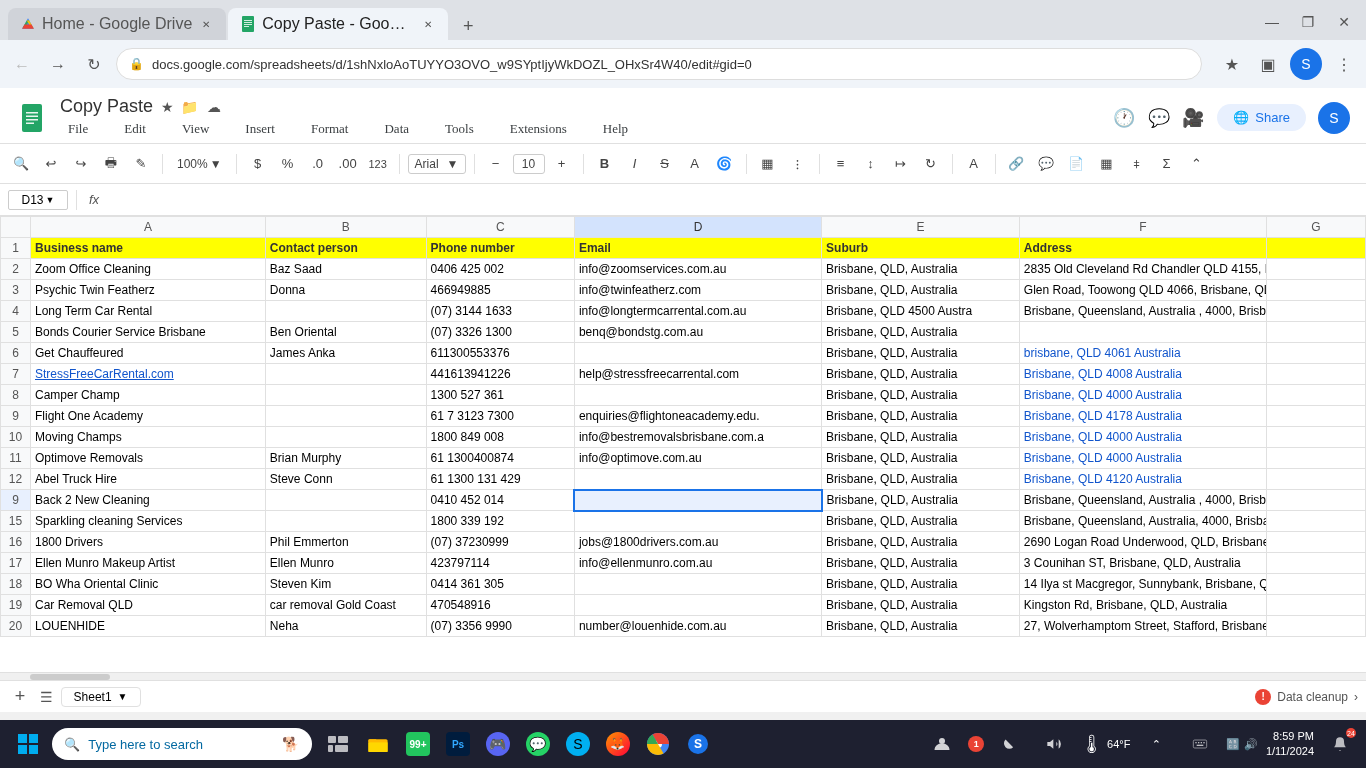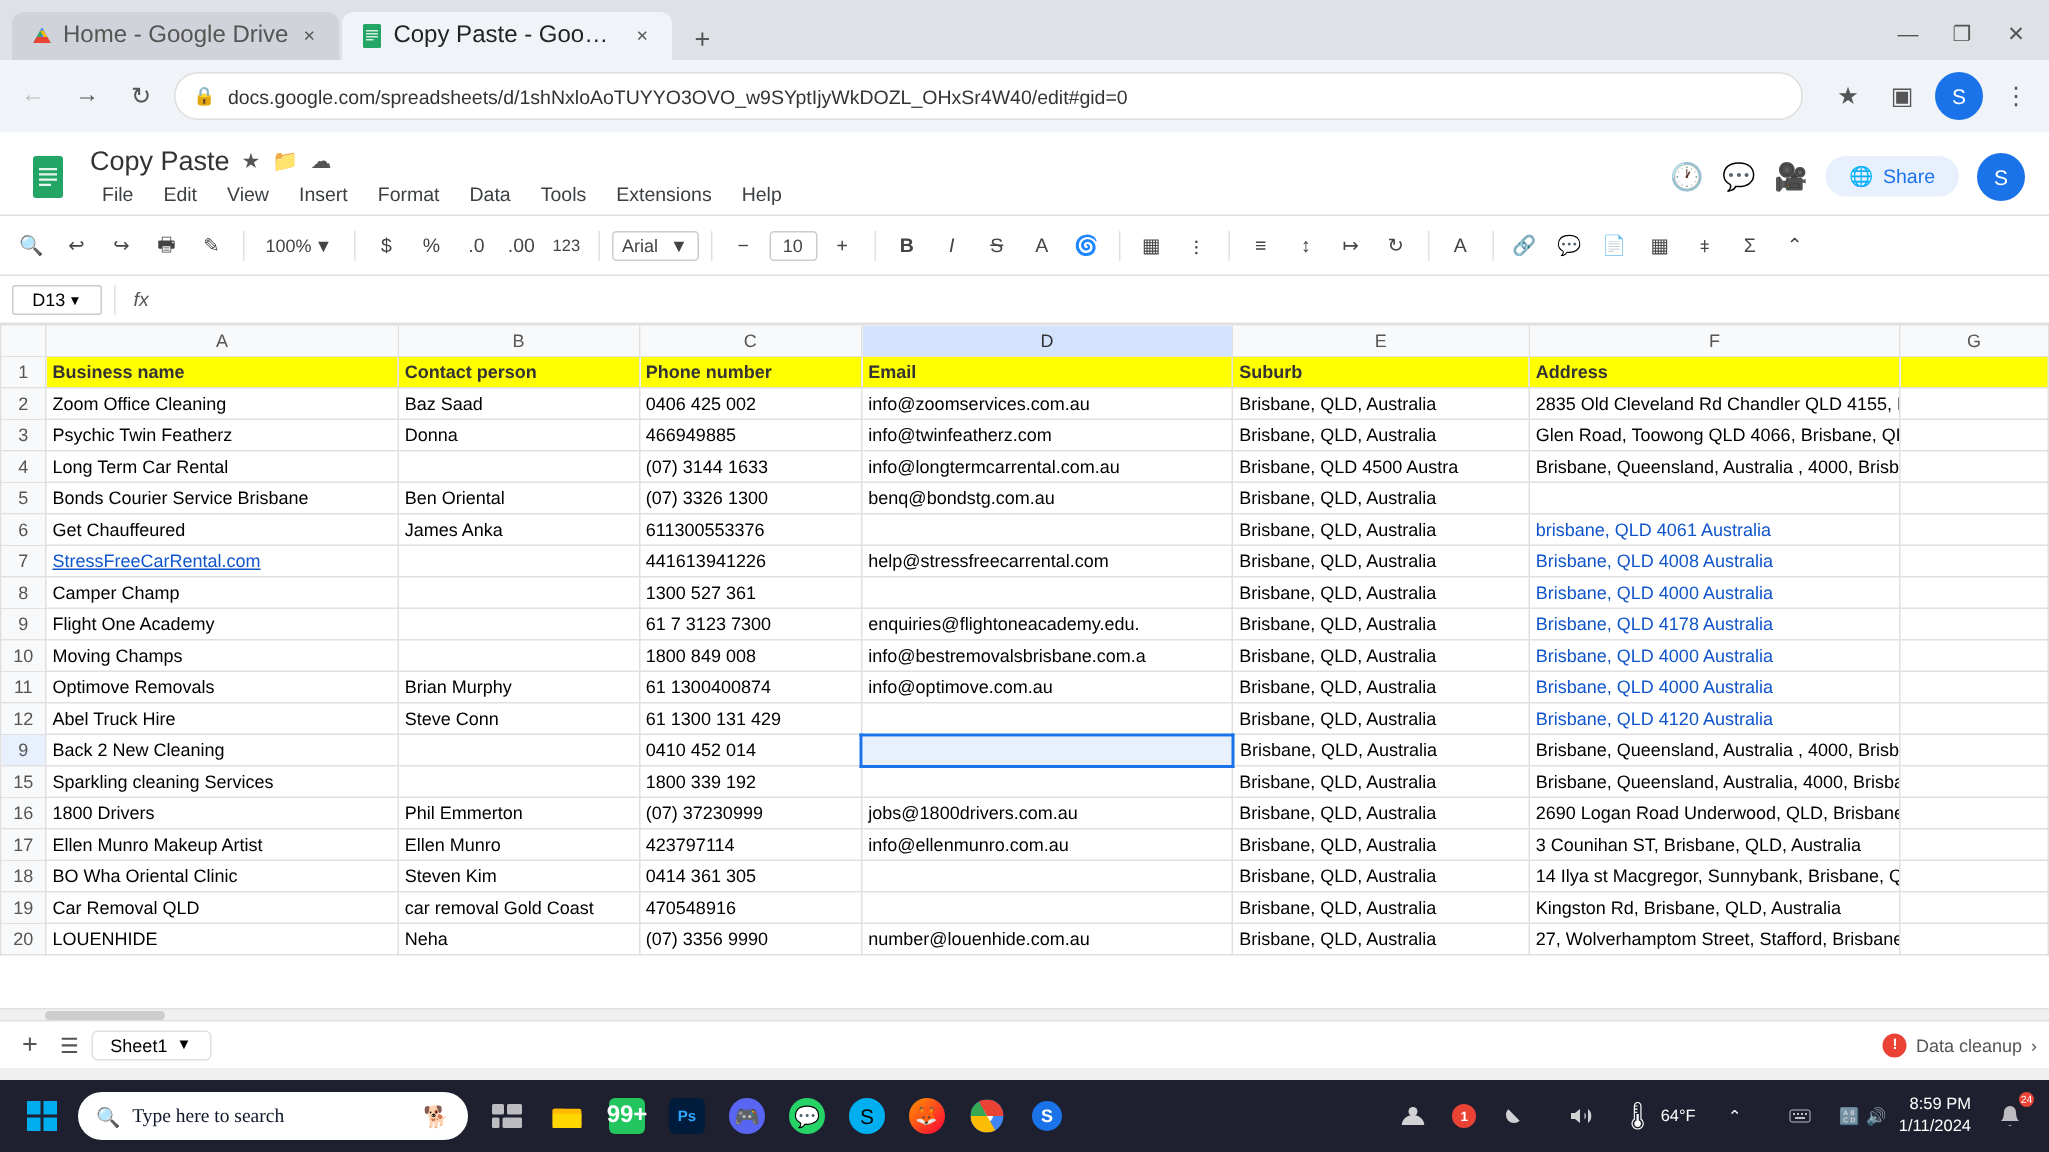--- a/index.html
+++ b/index.html
@@ -22,21 +22,21 @@
     .browser-action-btn { width: 28px; height: 28px; display: flex; align-items: center; justify-content: center; border-radius: 50%; cursor: pointer; color: #555; font-size: 16px; }
 
     
     .sheets-app { background: #fff; height: calc(768px - 88px - 56px); display: flex; flex-direction: column; }
     .sheets-header { background: #fff; padding: 4px 16px 0; display: flex; align-items: center; gap: 12px; border-bottom: 1px solid #e0e0e0; height: 56px; }
     .sheets-logo { width: 32px; height: 32px; display: flex; align-items: center; justify-content: center; }
     .sheets-title-area { display: flex; flex-direction: column; flex: 1; }
     .sheets-title-row { display: flex; align-items: center; gap: 8px; }
     .sheets-title { font-size: 18px; color: #333; font-weight: 400; }
     .sheets-title-icons { display: flex; gap: 8px; color: #555; font-size: 14px; }
-    .sheets-menu { display: flex; gap: 4px; font-size: 13px; color: #3c4043; margin-top: 2px; }
+    .sheets-menu { display: flex; gap: 20px; font-size: 13px; color: #3c4043; margin-top: 2px; font-family: Liberation Serif, serif; }
     .menu-item { padding: 2px 8px; cursor: pointer; border-radius: 4px; }
     .sheets-header-right { display: flex; align-items: center; gap: 12px; }
     .share-btn { background: #e8f0fe; color: #1a73e8; border: none; border-radius: 16px; padding: 6px 16px; font-size: 13px; cursor: pointer; display: flex; align-items: center; gap: 6px; font-weight: 500; }
     .avatar { width: 32px; height: 32px; border-radius: 50%; background: #1a73e8; color: #fff; display: flex; align-items: center; justify-content: center; font-size: 14px; font-weight: 500; }
 
     
     .toolbar { background: #fff; padding: 4px 8px; display: flex; align-items: center; gap: 4px; border-bottom: 1px solid #e0e0e0; height: 40px; flex-wrap: nowrap; overflow: hidden; }
     .tb-btn { width: 26px; height: 26px; display: flex; align-items: center; justify-content: center; border-radius: 3px; cursor: pointer; color: #444; font-size: 13px; }
     .tb-sep { width: 1px; height: 20px; background: #e0e0e0; margin: 0 4px; }
     .tb-zoom { display: flex; align-items: center; gap: 2px; font-size: 12px; color: #444; padding: 2px 6px; border-radius: 3px; cursor: pointer; }
@@ -496,40 +496,40 @@
   <div class="taskbar-start">
     <svg width="20" height="20" viewBox="0 0 20 20">
         <rect width="9" height="9" fill="#00adef"></rect>
         <rect x="11" width="9" height="9" fill="#00adef"></rect>
         <rect y="11" width="9" height="9" fill="#00adef"></rect>
         <rect x="11" y="11" width="9" height="9" fill="#00adef"></rect>
       </svg>
   </div>
   <div class="taskbar-search">
     <span style="color:#555; font-size:13px;">🔍</span>
-    <span style="color:#0f172a; font-size:13px;font-family:Liberation Serif, serif;">Type here to search</span>
+    <span style="color:#0369a1; font-size:13px;">Type here to search</span>
     <span style="margin-left:auto; font-size:14px;">🐕</span>
   </div>
   <div class="taskbar-icon" style="margin-left:4px;">
     <svg width="20" height="16" viewBox="0 0 20 16">
         <rect x="0" y="0" width="8" height="7" rx="1" fill="#fff" opacity="0.7"></rect>
         <rect x="10" y="0" width="10" height="7" rx="1" fill="#fff" opacity="0.7"></rect>
         <rect x="0" y="9" width="5" height="7" rx="1" fill="#fff" opacity="0.7"></rect>
         <rect x="7" y="9" width="13" height="7" rx="1" fill="#fff" opacity="0.7"></rect>
       </svg>
   </div>
   <div class="taskbar-icon">
     <svg width="20" height="16" viewBox="0 0 24 20">
         <rect x="0" y="4" width="24" height="16" rx="2" fill="#ffb900"></rect>
         <rect x="0" y="4" width="10" height="4" rx="1" fill="#ffb900"></rect>
         <path d="M0 8 h24 v12 H0z" fill="#ffd700"></path>
       </svg>
   </div>
   <div class="taskbar-icon">
-    <div style="width:24px;height:24px;background:#22c55e;border-radius:4px;display:flex;align-items:center;justify-content:center;color:#fff;font-size:16px;font-weight:bold;">99+</div>
+    <div style="width:24px;height:24px;background:#22c55e;border-radius:4px;display:flex;align-items:center;justify-content:center;color:#fff;font-size:10px;font-weight:bold;">99+</div>
   </div>
   <div class="taskbar-icon">
     <div style="width:24px;height:24px;background:#001c3d;border-radius:4px;display:flex;align-items:center;justify-content:center;color:#31a8ff;font-size:10px;font-weight:bold;">Ps</div>
   </div>
   <div class="taskbar-icon">
     <div style="width:24px;height:24px;background:#5865f2;border-radius:50%;display:flex;align-items:center;justify-content:center;font-size:14px;">🎮</div>
   </div>
   <div class="taskbar-icon">
     <div style="width:24px;height:24px;background:#25d366;border-radius:50%;display:flex;align-items:center;justify-content:center;font-size:14px;">💬</div>
   </div>

